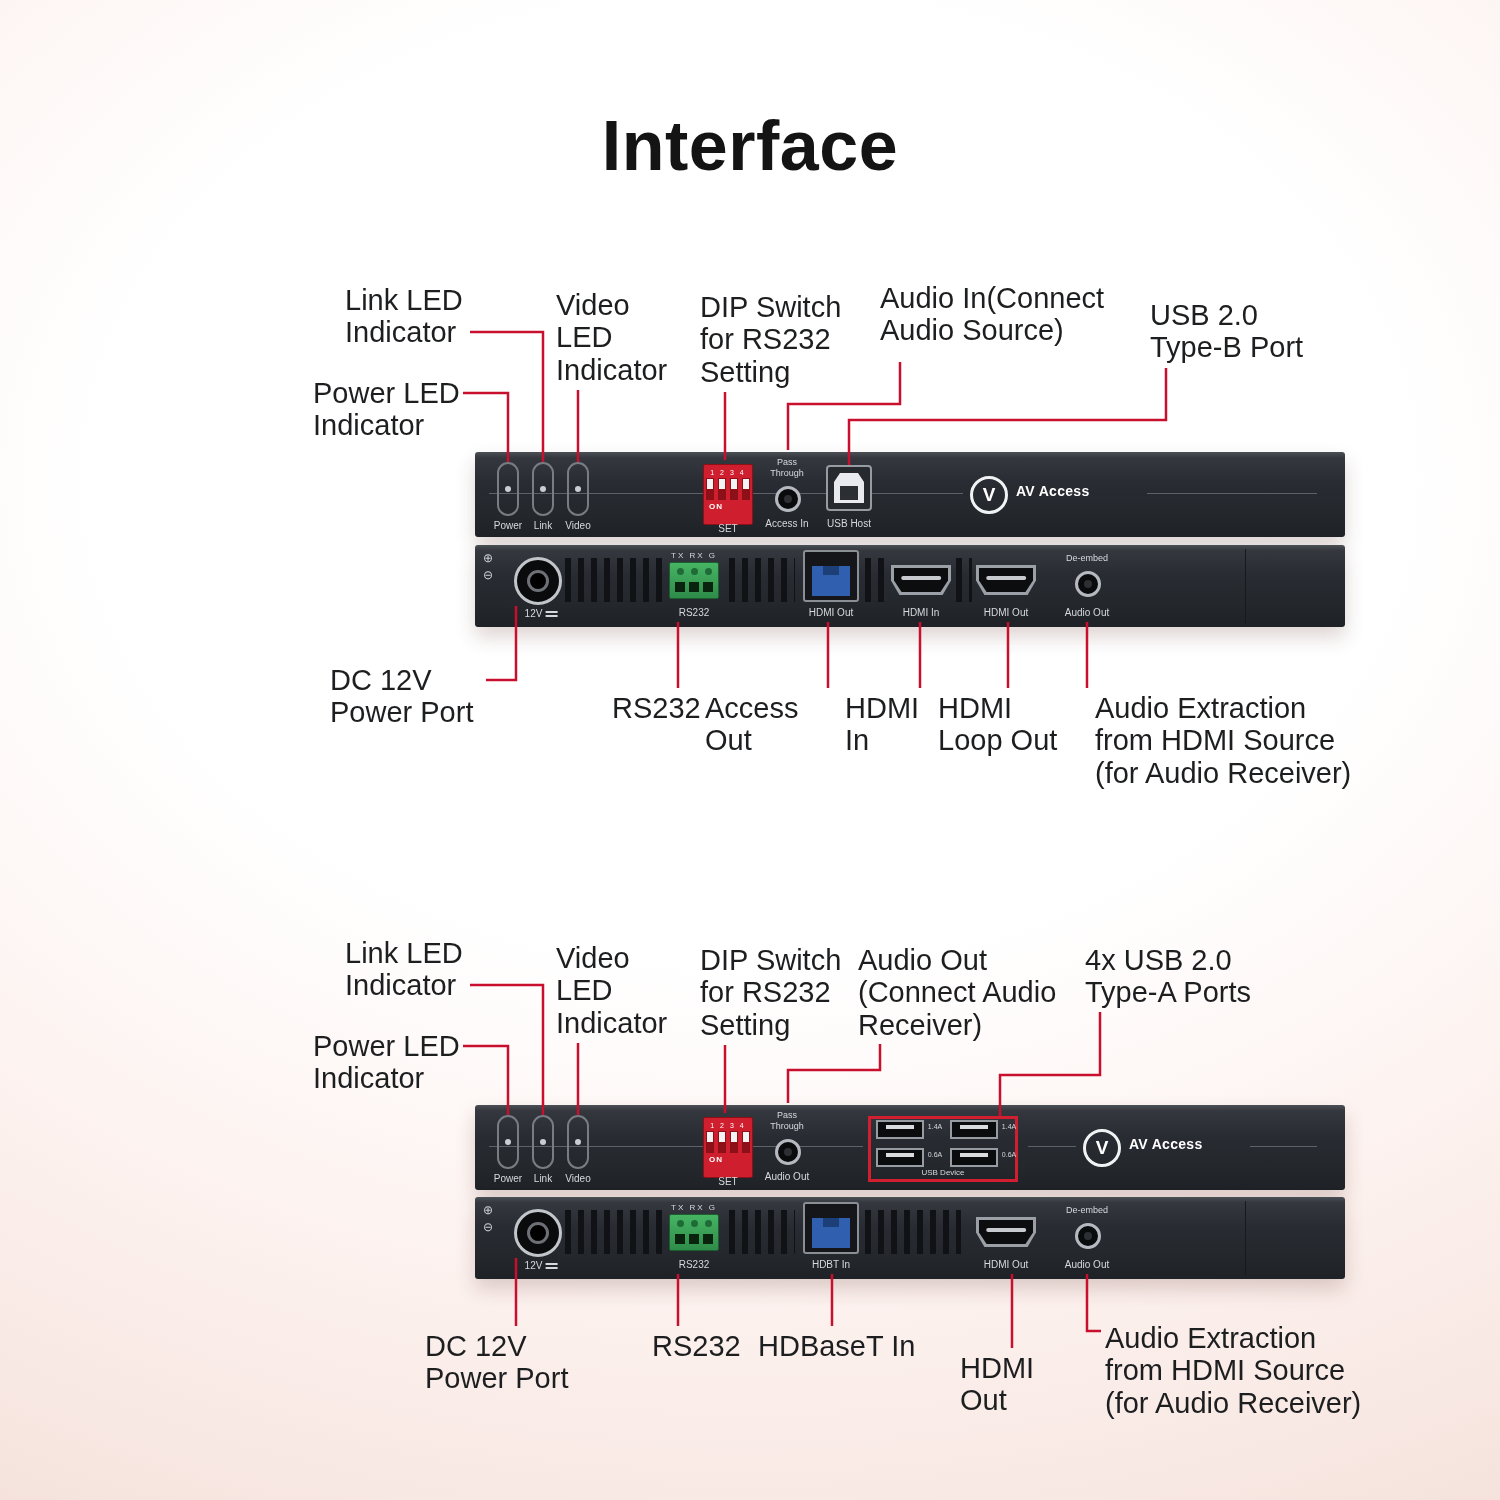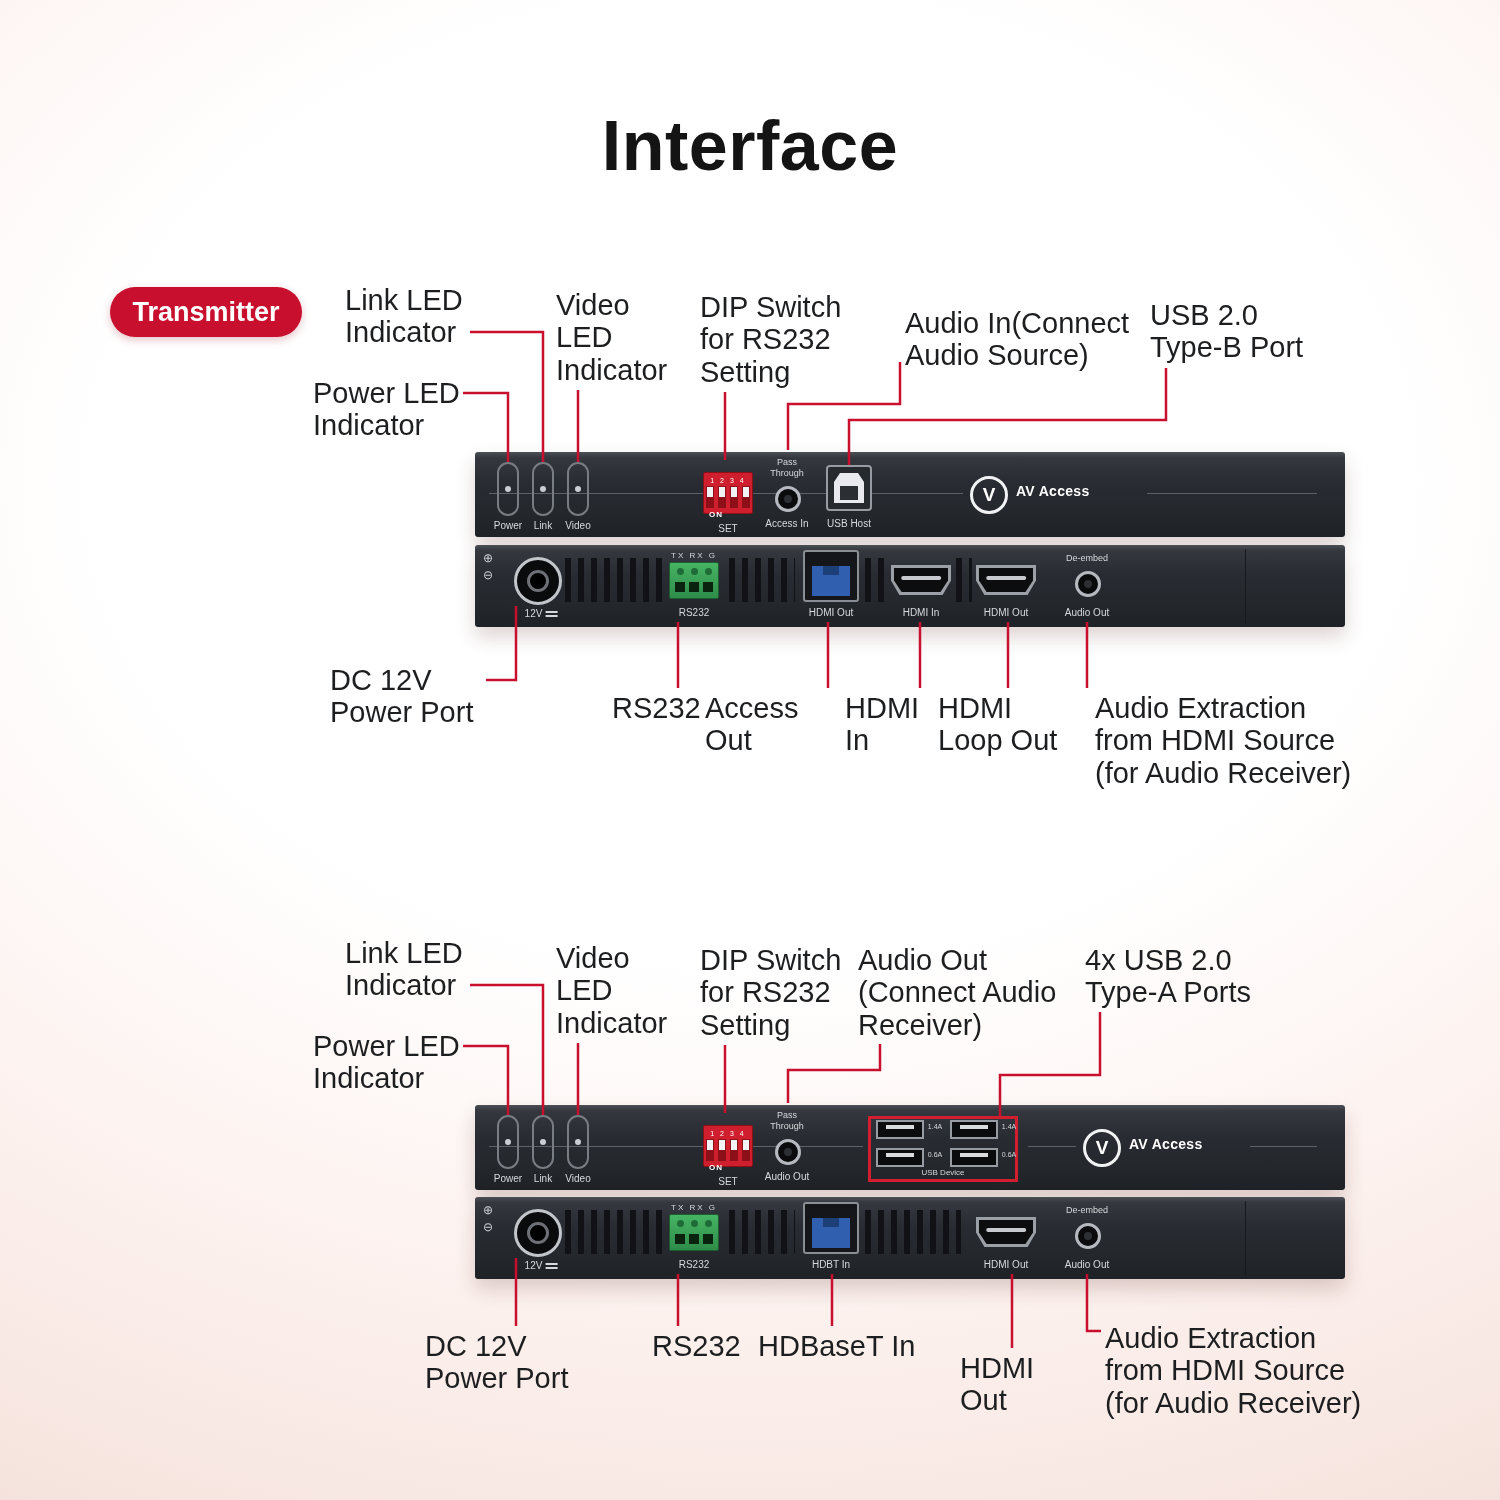--- a/index.html
+++ b/index.html
@@ -15,21 +15,21 @@
   .cc { text-align:left; }
   .panel { position:absolute; width:870px; z-index:1;
     background:linear-gradient(180deg,#4b4f56 0%,#34373d 7%,#282b31 38%,#24272c 72%,#1e2126 100%);
     border-radius:3px; box-shadow:0 10px 20px rgba(90,40,35,.20); }
   .pline { position:absolute; top:41px; height:1px; background:#5d6168; }
   .ledmod { position:absolute; top:10px; width:22px; height:54px; border:2px solid #787c83; border-radius:11px; }
   .ledmod::after { content:""; position:absolute; left:50%; top:50%; transform:translate(-50%,-50%);
     width:6px; height:6px; border-radius:50%; background:#caced3; }
   .tl { position:absolute; transform:translateX(-50%); color:#d6d9dd; font-size:10px;
     line-height:1.2; text-align:center; white-space:pre-line; }
-  .dip { position:absolute; left:228px; top:20px; width:50px; height:42px; background:#cf1e2d;
+  .dip { position:absolute; left:228px; top:12px; width:50px; height:61px; background:#cf1e2d;
     border:1px solid #8d1019; border-radius:2px; }
   .dip-nums { color:#fff; font-size:7px; text-align:center; letter-spacing:2px; padding-top:4px; }
   .dip-slots { display:flex; justify-content:center; gap:4px; margin-top:2px; }
   .dip-slot { width:8px; height:22px; background:#8d1019; position:relative; }
   .dip-slot::after { content:""; position:absolute; left:1px; top:1px; width:6px; height:10px; background:#f2f3f5; }
   .dip-on { color:#fff; font-size:8px; font-weight:700; padding:2px 0 0 5px; letter-spacing:1px; }
   .jack { position:absolute; width:26px; height:26px; border-radius:50%; background:#0a0b0c; border:3px solid #b6bac0; }
   .jack::after { content:""; position:absolute; left:50%; top:50%; transform:translate(-50%,-50%);
     width:8px; height:8px; border-radius:50%; background:#2c2f34; }
   .usbB { position:absolute; left:351px; top:13px; width:46px; height:46px; background:#26292e;
@@ -69,33 +69,32 @@
   .seam { position:absolute; left:770px; top:4px; bottom:4px; width:1px; background:#17191d; }
   .lines { position:absolute; left:0; top:0; pointer-events:none; z-index:2; }
 </style>
 </head>
 <body>
 
 <div class="canvas">
 
   <div class="title">Interface</div>
 
-  <div class="badge" style="left:110px;top:287px;width:192px;">Transmitter</div>
 
   <div class="co cc" style="left:345px;top:284px;">Link LED
 Indicator</div>
   <div class="co cc" style="left:313px;top:377px;">Power LED
 Indicator</div>
   <div class="co" style="left:556px;top:289px;">Video
 LED
 Indicator</div>
   <div class="co" style="left:700px;top:291px;">DIP Switch
 for RS232
 Setting</div>
-  <div class="co" style="left:880px;top:307px;margin-left:25px;">Audio In(Connect
+  <div class="co" style="left:880px;top:282px;">Audio In(Connect
 Audio Source)</div>
   <div class="co" style="left:1150px;top:299px;">USB 2.0
 Type-B Port</div>
 
   <div class="panel" style="left:475px;top:452px;height:85px;">
     <div class="pline" style="left:14px;width:474px;"></div>
     <div class="pline" style="left:672px;width:170px;"></div>
     <div class="ledmod" style="left:22px;"></div>
     <div class="ledmod" style="left:57px;"></div>
     <div class="ledmod" style="left:92px;"></div>

